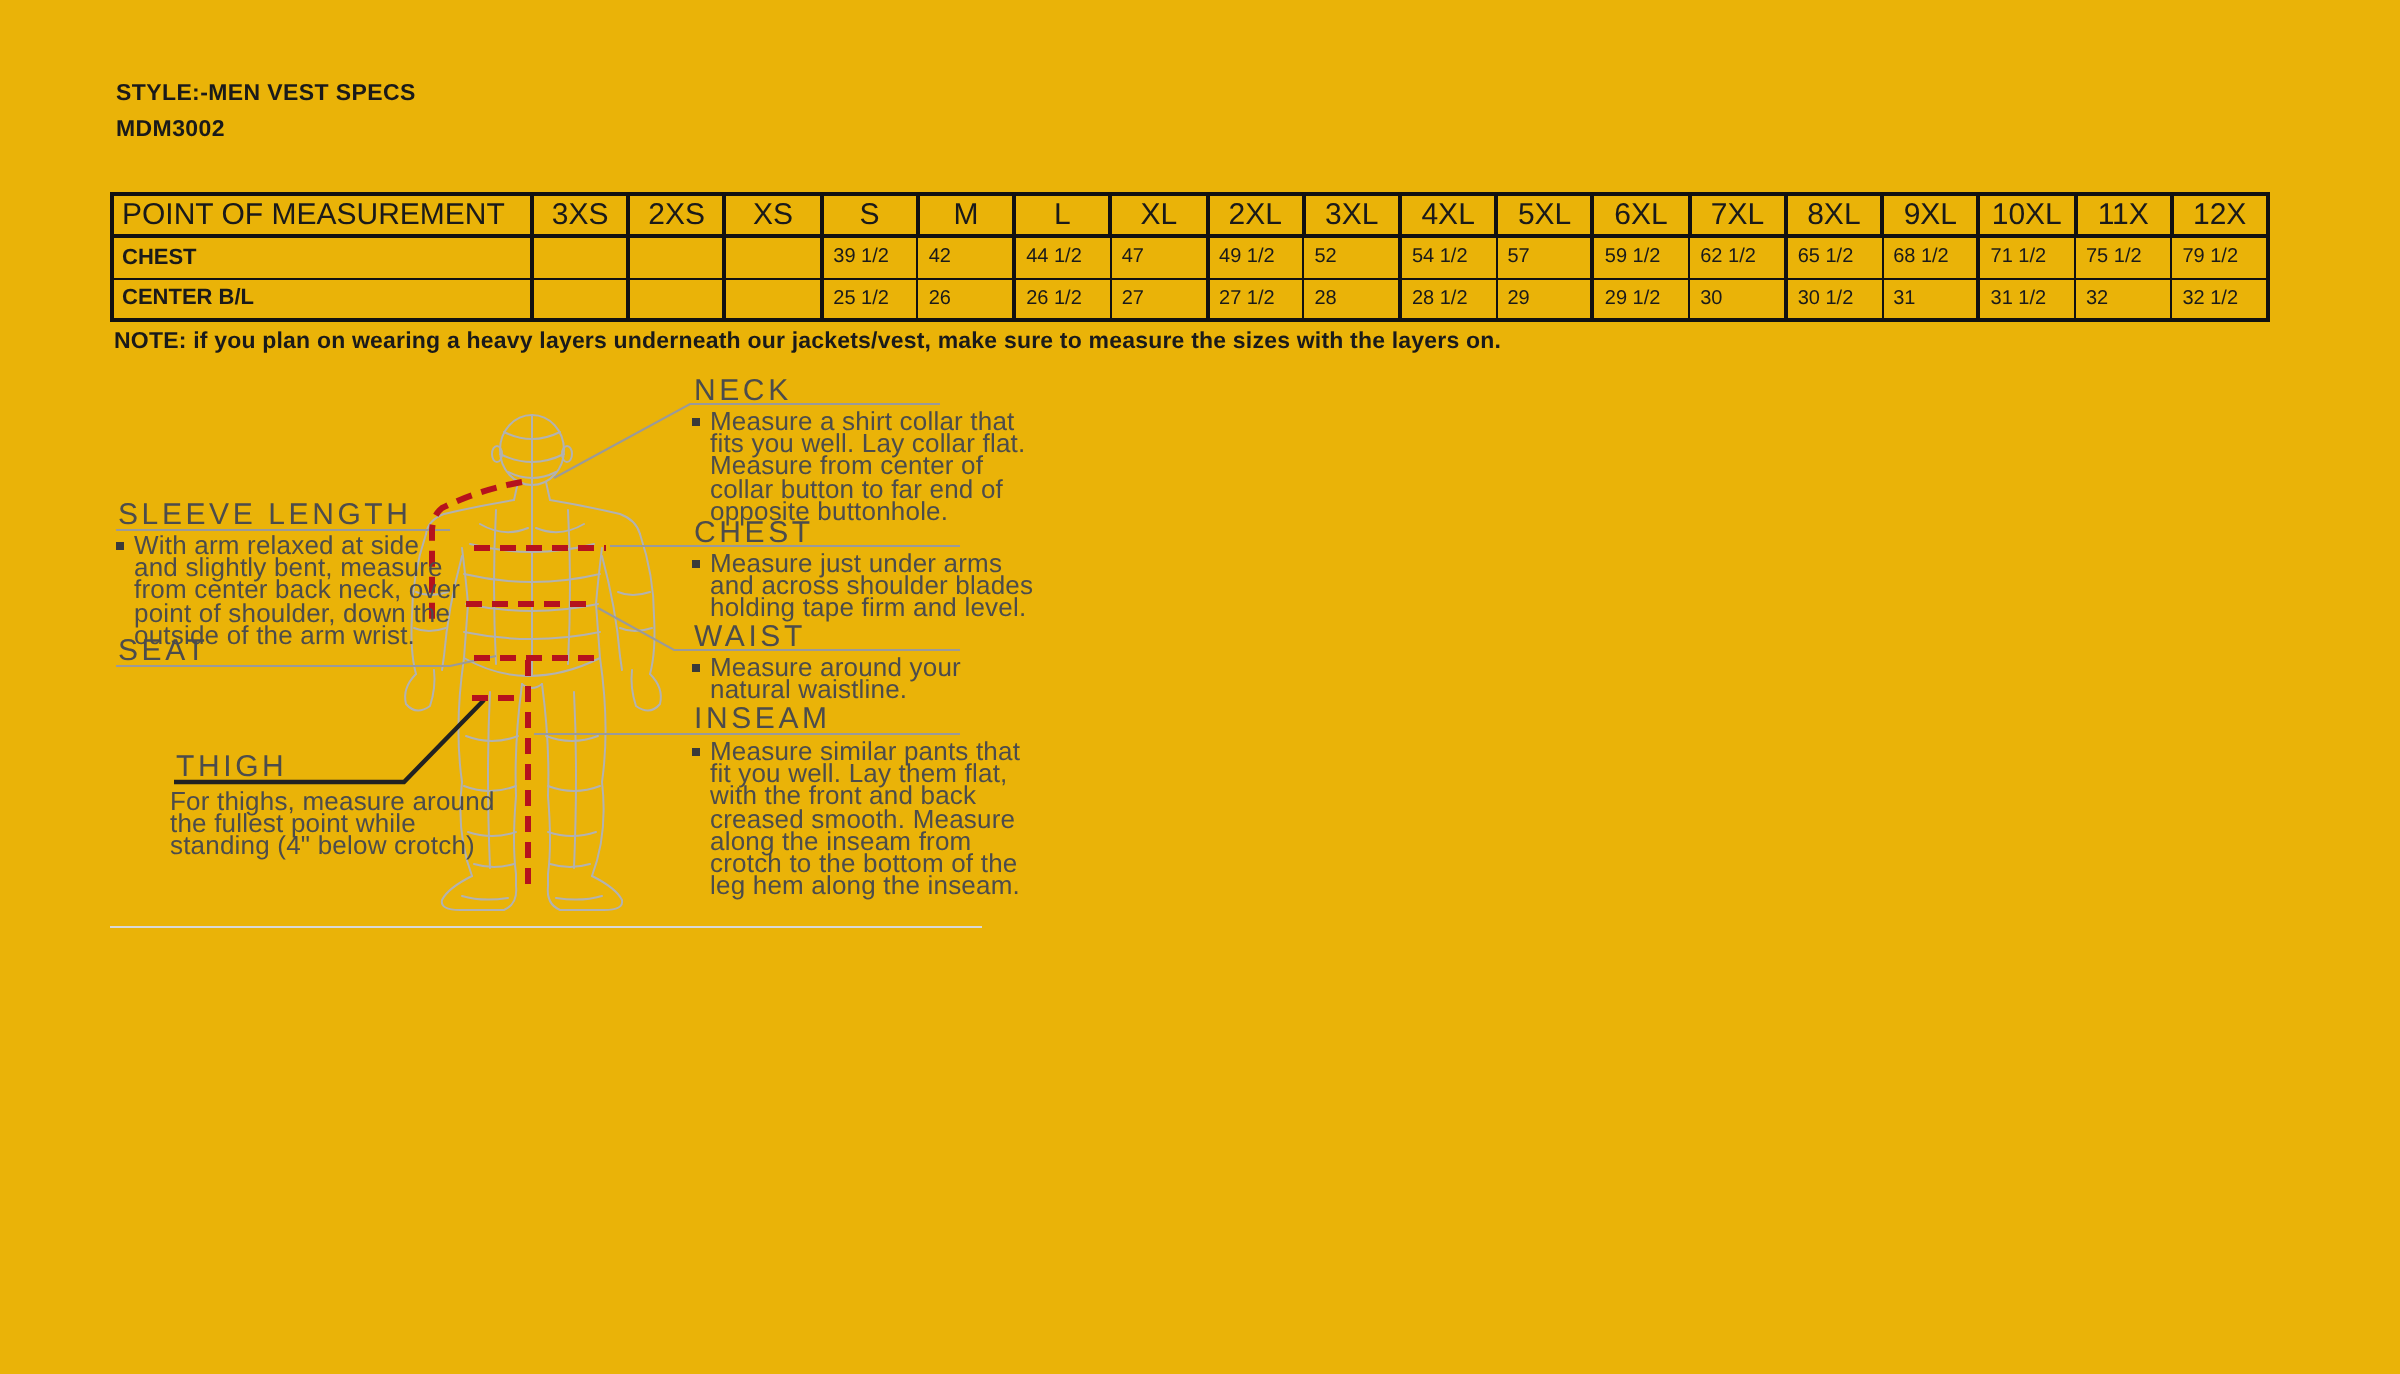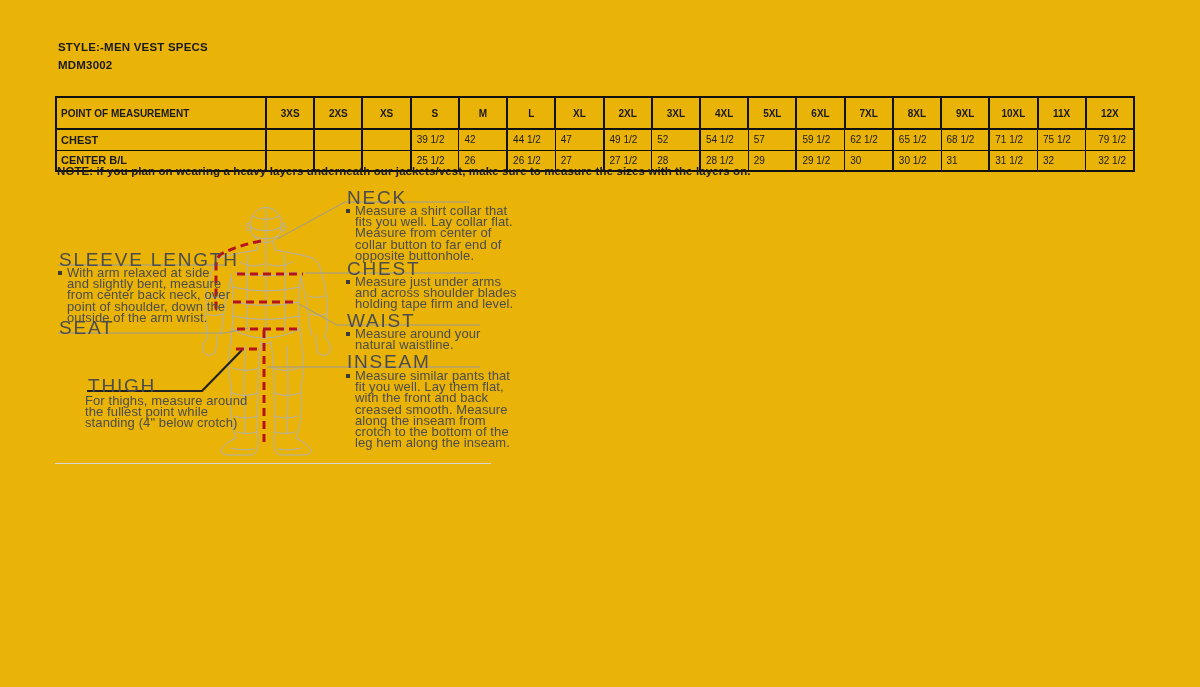--- a/index.html
+++ b/index.html
@@ -15,39 +15,39 @@
     font-family:"Liberation Sans", sans-serif;color:var(--ink);
   }
   
   .title{position:absolute;left:58px;top:38px;font-size:11.5px;font-weight:bold;line-height:18px;letter-spacing:.2px;}
   
   table.size-table{
     position:absolute;left:55px;top:96px;width:1080px;
     border-collapse:collapse;table-layout:fixed;
   }
   table.size-table th{
-    border:2px solid #111;font-size:10px;font-weight:bold;text-align:center;
-    padding:1px 2px;height:32px;white-space:nowrap;overflow:hidden;
+    border:2px solid #111;font-size:15px;font-weight:normal;text-align:center;
+    padding:1px 2px;height:18px;white-space:nowrap;overflow:hidden;
   }
   table.size-table th.pom{text-align:left;padding-left:4px;}
   table.size-table td{
     border:1px solid #111;font-size:10px;text-align:left;
     padding:1px 0 1px 5px;height:21px;white-space:nowrap;overflow:hidden;
   }
   table.size-table td.tl{border-left-width:2px;}
-  table.size-table td:last-child{border-right-width:2px;text-align:center;}
+  table.size-table td:last-child{border-right-width:2px;}
   table.size-table tr:last-child td{border-bottom-width:2px;}
   table.size-table td.rowlabel{font-weight:bold;border-left-width:2px;border-right-width:2px;padding-left:4px;font-size:11px;}
   
   .note{position:absolute;left:57px;top:165px;font-size:11.5px;font-weight:bold;letter-spacing:.1px;}
   
   .diagram{position:absolute;left:55px;top:186px;width:436px;height:278px;border-bottom:1px solid #d8d8d8;}
   .diagram svg{position:absolute;left:0;top:0;}
   .sec-title{
-    position:absolute;font-size:19px;letter-spacing:1.8px;color:var(--text-gray);
+    position:absolute;font-size:15px;letter-spacing:1.8px;color:var(--text-gray);
     white-space:nowrap;font-weight:400;
   }
   .sec-body{
     position:absolute;font-size:13px;line-height:11.2px;color:var(--text-gray);
     padding-left:10px;letter-spacing:.1px;
   }
   .sec-body.nobullet{padding-left:0;}
   .sec-body .bullet{position:absolute;left:1px;top:3.5px;width:4px;height:4px;background:#3a3a3a;}
   .tline{white-space:nowrap;}
   .mesh path,.mesh ellipse{fill:none;stroke:var(--mesh-gray);stroke-width:1;stroke-linecap:round;stroke-linejoin:round;}

